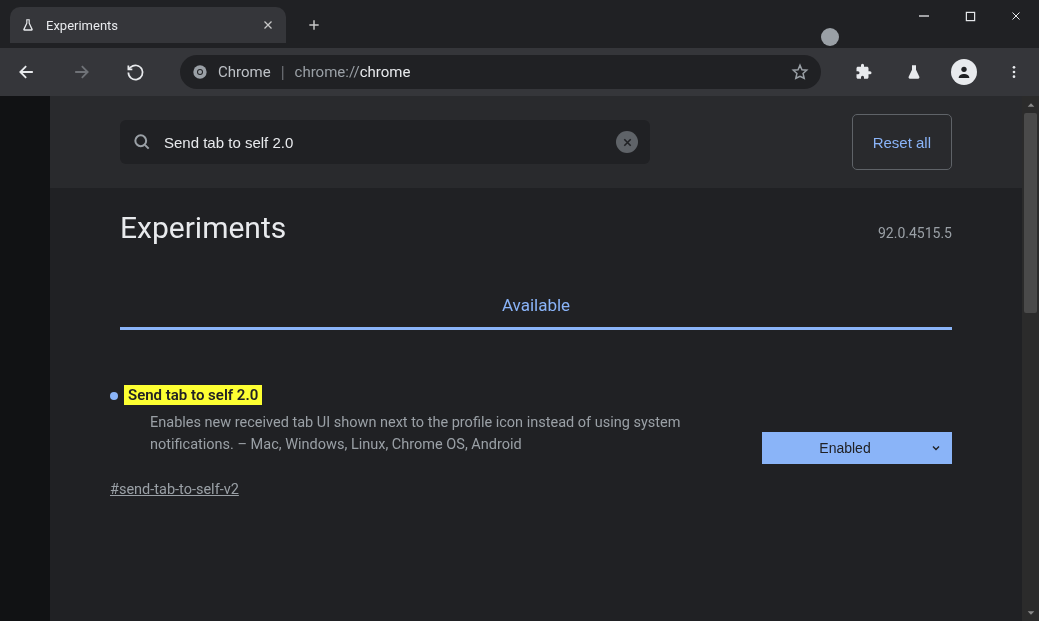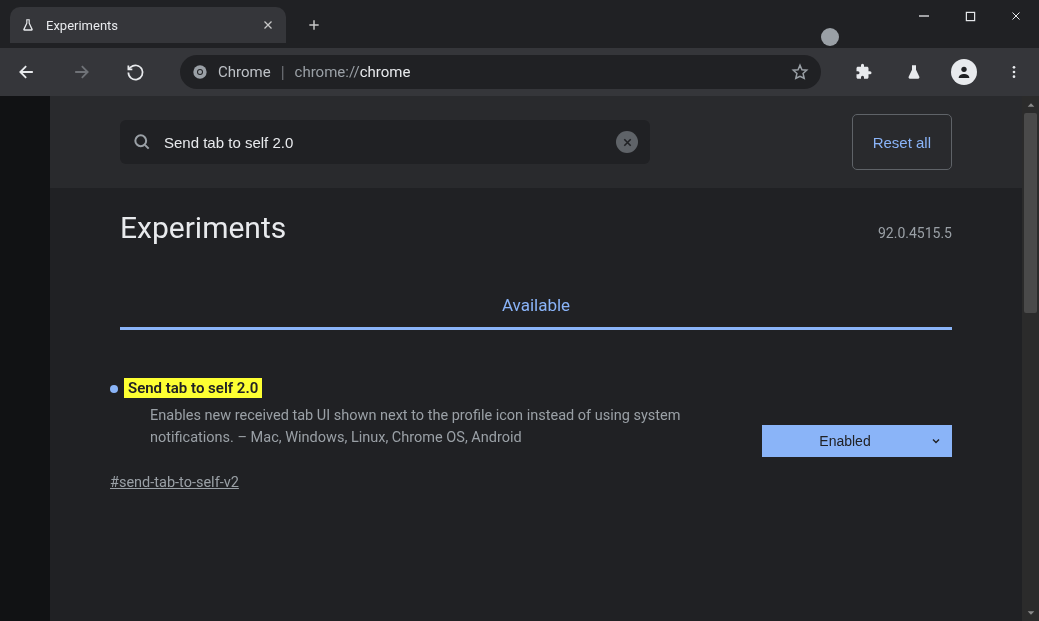--- a/index.html
+++ b/index.html
@@ -141,21 +141,21 @@
   display:flex;
   align-items:baseline;
   padding: 22px 70px 0 70px;
 }
 .page-title { font-size:30px; font-weight:400; color:#e8eaed; }
 .version { margin-left:auto; font-size:14px; color:#9aa0a6; }
 
 
 .tabrow {
   display:flex;
-  margin: 36px 70px 0 70px;
+  margin: 36px 70px 7px 70px;
   border-bottom:1px solid #3c4043;
 }
 .ftab {
   flex:1;
   text-align:center;
   padding:14px 0;
   font-size:17px;
   color:#9aa0a6;
   cursor:pointer;
   position:relative;

